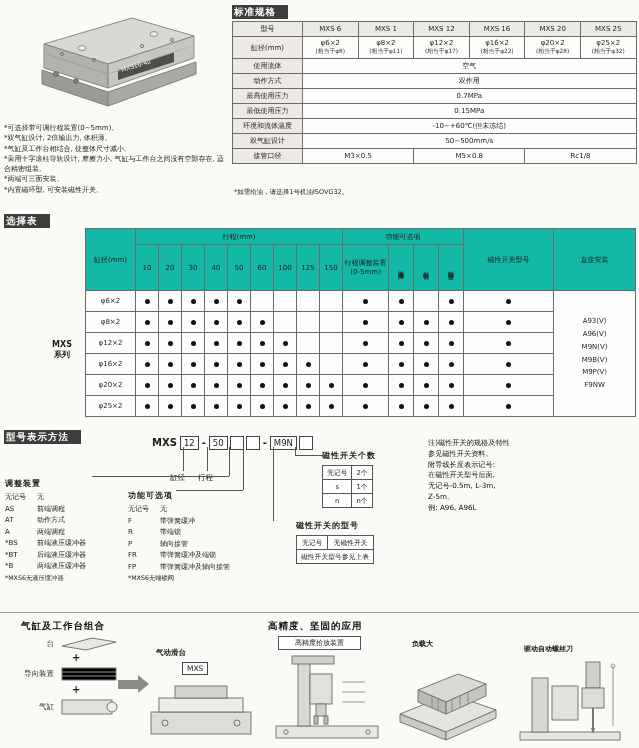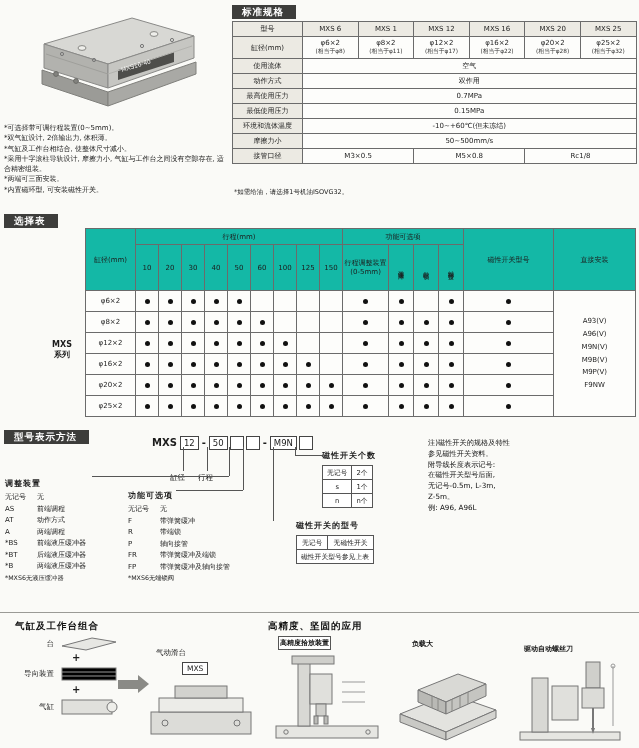--- a/index.html
+++ b/index.html
@@ -1,21 +1,21 @@
 <!DOCTYPE html>
 <html><head>
 <meta charset="utf-8">
 <title>MXS 气动滑台 样本页</title>
 <style>
   *{box-sizing:border-box;margin:0;padding:0}
   html,body{width:639px;height:748px}
   body{position:relative;font-family:"DejaVu Sans",sans-serif;background:#fafaf7;color:#1c1c1c;overflow:hidden}
 
   .sec-hdr{position:absolute;background:#3d3d3b;color:#fff;font-size:9.5px;font-weight:bold;
-           padding:2px 12px 2px 10px;letter-spacing:1px;line-height:1.1}
+           padding:2px 12px 2px 2px;letter-spacing:1px;line-height:1.1}
   .bold-title{position:absolute;font-size:9.5px;font-weight:bold;color:#111;letter-spacing:1px}
   .hr{position:absolute;background:#9a9a96;height:1px}
 
   
   #product-photo{position:absolute;left:22px;top:8px;width:190px;height:112px}
   #product-notes{position:absolute;left:4px;top:124px;width:224px;font-size:7px;line-height:1.35;color:#222}
   #product-notes div{margin-bottom:1px}
 
   
   #spec-hdr{left:232px;top:5px}
@@ -62,36 +62,36 @@
   .mini-table{border-collapse:collapse;margin-top:2px}
   .mini-table td{border:1px solid #555;font-size:6.8px;padding:1.5px 4px;text-align:center;background:#fff}
 
   #adjuster-box{left:5px;top:478px;width:120px}
   #options-box{left:128px;top:490px;width:160px}
   #count-box{left:322px;top:450px}
   #smodel-box{left:296px;top:520px}
   #switch-note{position:absolute;left:428px;top:438px;width:206px;font-size:7.2px;line-height:1.5;color:#111}
 
   
-  #combo-title{left:15px;top:620px}
+  #combo-title{left:21px;top:620px}
   #combo-stack{position:absolute;left:10px;top:636px;width:110px}
   .combo-item{display:flex;align-items:center;gap:4px}
   .combo-label{width:44px;text-align:right;font-size:7.5px;flex:none}
   .plus{font-size:10px;font-weight:bold;margin:1px 0 1px 62px;line-height:1}
   #combo-arrow{position:absolute;left:118px;top:680px;width:20px;height:9px;background:#8a8a86}
   #combo-arrow::after{content:"";position:absolute;left:20px;top:-5px;border-left:11px solid #8a8a86;
       border-top:9.5px solid transparent;border-bottom:9.5px solid transparent}
-  #result-label{position:absolute;left:156px;top:648px;font-size:7.5px;font-weight:normal}
+  #result-label{position:absolute;left:156px;top:648px;font-size:7.5px;font-weight:bold}
   #mxs-box{position:absolute;left:182px;top:662px;border:1px solid #444;font-size:7.5px;padding:0 4px;line-height:11px;background:#fff}
   #result-drawing{position:absolute;left:145px;top:678px;width:112px;height:62px}
 
   
   #apps-title{left:268px;top:620px}
   .app-label{position:absolute;font-size:7px;font-weight:bold;color:#111}
-  .app-label.boxed{border:1px solid #555;padding:1px 1px;background:#fff;font-weight:bold}
+  .app-label.boxed{border:1px solid #555;padding:1px 16px;background:#fff;font-weight:normal}
   #app-label-1{left:278px;top:636px}
   #app-label-2{left:412px;top:639px}
   #app-label-3{left:524px;top:644px}
   #app-sketch-1{position:absolute;left:270px;top:652px;width:115px;height:92px}
   #app-sketch-2{position:absolute;left:392px;top:652px;width:112px;height:92px}
   #app-sketch-3{position:absolute;left:508px;top:656px;width:125px;height:88px}
 </style>
 </head>
 <body>
 
@@ -180,21 +180,21 @@
       </tr>
       <tr>
         <th>最低使用压力</th>
         <td colspan="6">0.15MPa</td>
       </tr>
       <tr>
         <th>环境和流体温度</th>
         <td colspan="6">-10~+60℃(但未冻结)</td>
       </tr>
       <tr>
-        <th>摩擦力小</th>
+        <th>双气缸设计</th>
         <td colspan="6">50~500mm/s</td>
       </tr>
       <tr>
         <th>接管口径</th>
         <td colspan="2">M3×0.5</td>
         <td colspan="2">M5×0.8</td>
         <td colspan="2">Rc1/8</td>
       </tr>
     </tbody>
   </table>

